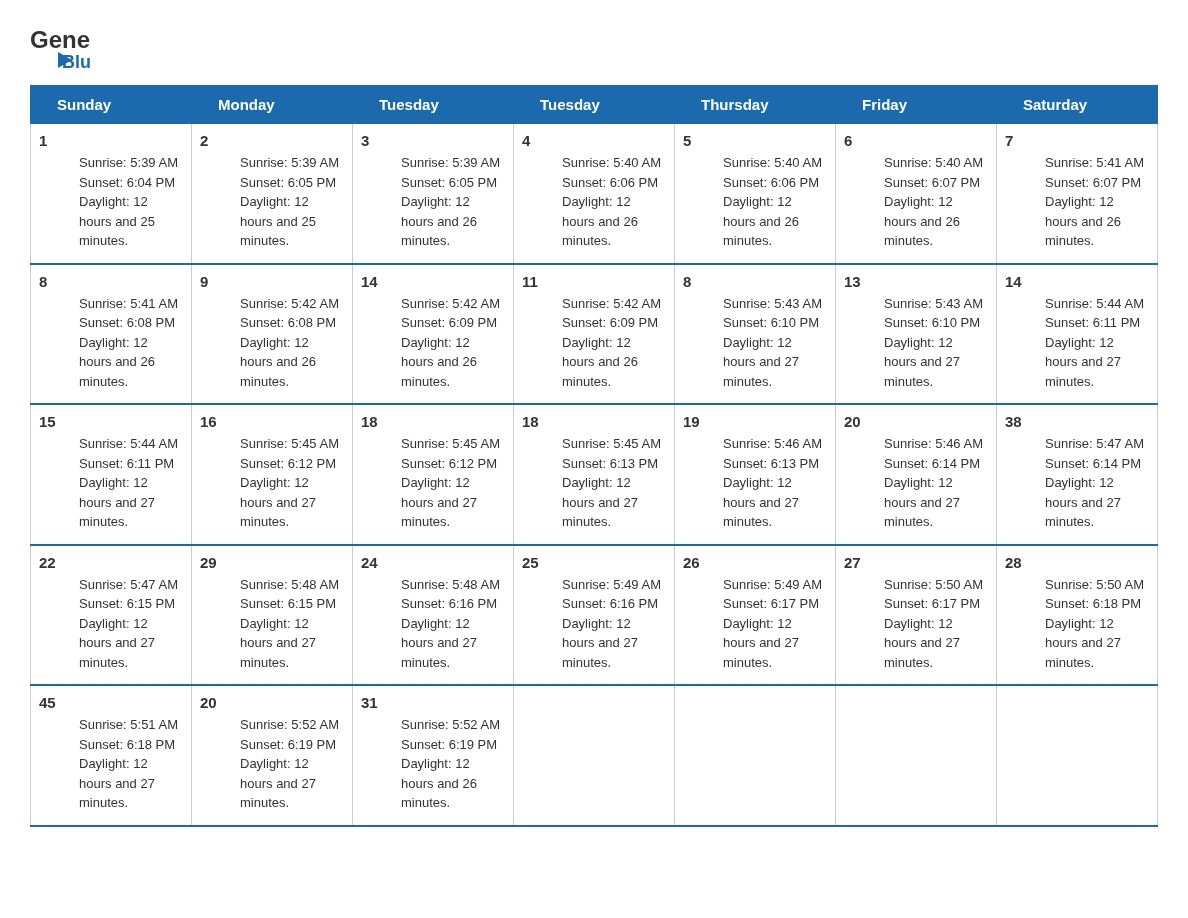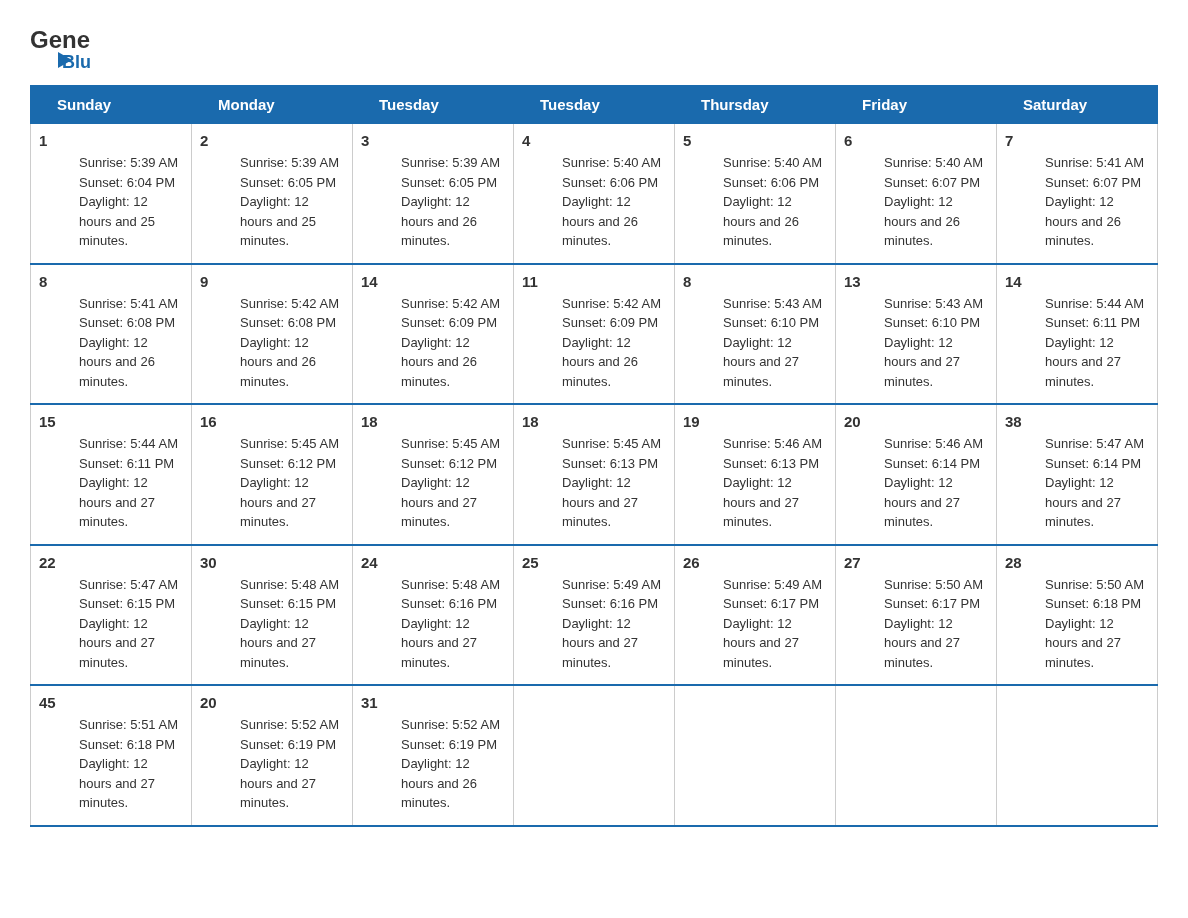--- a/index.html
+++ b/index.html
@@ -199,21 +199,21 @@
           <span class="day-number">38</span>
 <div class="day-info">Sunrise: 5:47 AM<br>Sunset: 6:14 PM<br>Daylight: 12 hours and 27 minutes.</div>
         </td>
       </tr>
       <tr>
         <td>
           <span class="day-number">22</span>
 <div class="day-info">Sunrise: 5:47 AM<br>Sunset: 6:15 PM<br>Daylight: 12 hours and 27 minutes.</div>
         </td>
         <td>
-          <span class="day-number">30</span>
+          <span class="day-number">29</span>
 <div class="day-info">Sunrise: 5:48 AM<br>Sunset: 6:15 PM<br>Daylight: 12 hours and 27 minutes.</div>
         </td>
         <td>
           <span class="day-number">24</span>
 <div class="day-info">Sunrise: 5:48 AM<br>Sunset: 6:16 PM<br>Daylight: 12 hours and 27 minutes.</div>
         </td>
         <td>
           <span class="day-number">25</span>
 <div class="day-info">Sunrise: 5:49 AM<br>Sunset: 6:16 PM<br>Daylight: 12 hours and 27 minutes.</div>
         </td>

